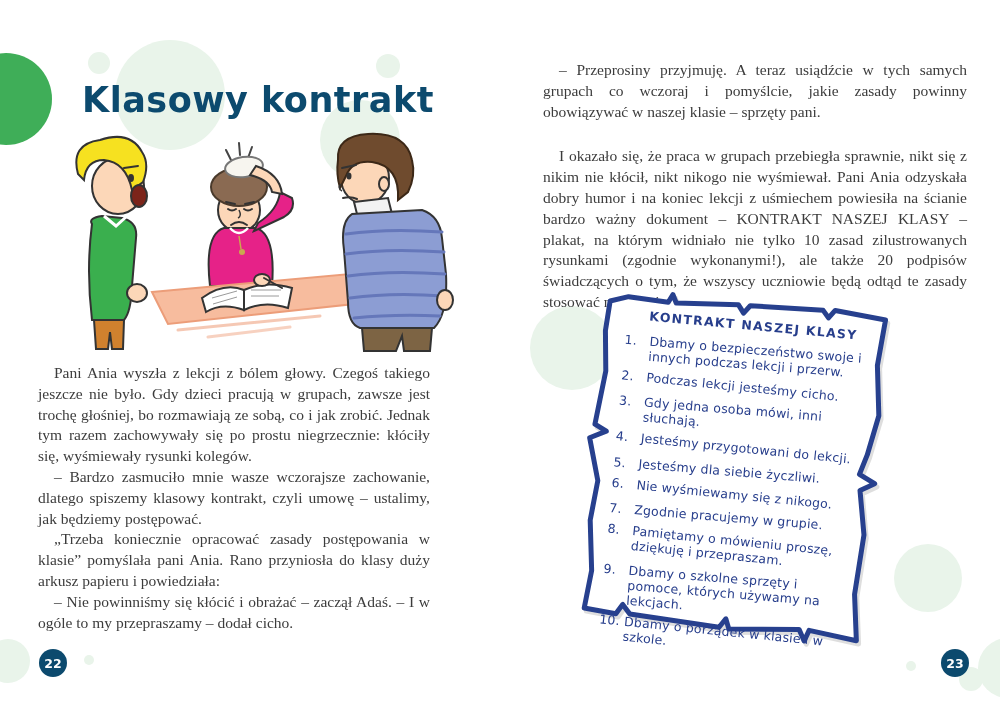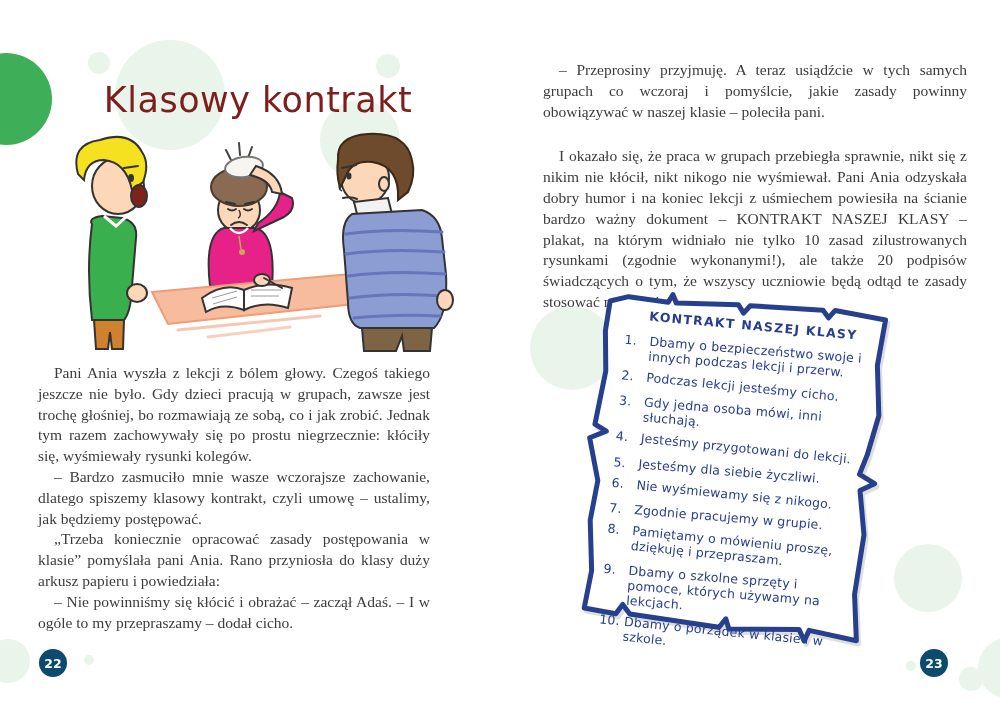--- a/index.html
+++ b/index.html
@@ -10,42 +10,42 @@
   }
   .circle{position:absolute;border-radius:50%;}
   .c-light{background:#e9f4ea;}
   .c-solid{background:#3fae58;}
 
   
   .page-title{
     position:absolute;left:58px;top:80px;width:400px;
     text-align:center;
     font-family:"DejaVu Sans", sans-serif;
-    font-weight:normal;font-size:35px;letter-spacing:0.5px;
-    color:#7f1d1d;margin:0;
+    font-weight:bold;font-size:35px;letter-spacing:0.5px;
+    color:#0c4a6e;margin:0;
   }
   .illustration{position:absolute;left:58px;top:130px;width:405px;height:222px;}
 
   .story{
     font-size:15.5px;line-height:20.8px;color:#3c3c3c;
     text-align:justify;
   }
   .story p{margin:0;text-indent:16px;}
   .story-left{position:absolute;left:38px;top:363px;width:392px;}
   .story-right{position:absolute;left:543px;top:60px;width:424px;}
   .story p.spaced{margin-top:24px;}
 
   .page-badge{
     position:absolute;width:28px;height:28px;border-radius:50%;
     background:#0c4a6e;color:#ffffff;
     font-family:"DejaVu Sans", sans-serif;font-weight:bold;font-size:12.5px;
     display:flex;align-items:center;justify-content:center;
   }
   .badge-left{left:39px;top:649px;}
-  .badge-right{left:920px;top:649px;}
+  .badge-right{left:941px;top:649px;}
 
   
   .poster{
     position:absolute;left:600px;top:280px;width:300px;height:352px;
     transform:rotate(5.2deg);transform-origin:top left;
   }
   .poster svg{position:absolute;left:0;top:0;width:100%;height:100%;}
   .poster-content{
     position:absolute;left:30px;top:24px;right:16px;
     font-family:"DejaVu Sans", sans-serif;
@@ -148,21 +148,21 @@
   <p>– Bardzo zasmuciło mnie wasze wczorajsze zachowanie, dlatego spiszemy klasowy kontrakt, czyli umowę – ustalimy, jak będziemy postępować.</p>
   <p>„Trzeba koniecznie opracować zasady postępowania w klasie” pomyślała pani Ania. Rano przyniosła do klasy duży arkusz papieru i powiedziała:</p>
   <p>– Nie powinniśmy się kłócić i obrażać – zaczął Adaś. – I w ogóle to my przepraszamy – dodał cicho.</p>
 </div>
 
 <div class="page-badge badge-left">
   <span>22</span>
 </div>
 
 <div class="story story-right">
-  <p>– Przeprosiny przyjmuję. A teraz usiądźcie w tych samych grupach co wczoraj i pomyślcie, jakie zasady powinny obowiązywać w naszej klasie – poleciła pani.</p>
+  <p>– Przeprosiny przyjmuję. A teraz usiądźcie w tych samych grupach co wczoraj i pomyślcie, jakie zasady powinny obowiązywać w naszej klasie – sprzęty pani.</p>
   <p class="spaced">I okazało się, że praca w grupach przebiegła sprawnie, nikt się z nikim nie kłócił, nikt nikogo nie wyśmiewał. Pani Ania odzyskała dobry humor i na koniec lekcji z uśmiechem powiesiła na ścianie bardzo ważny dokument – KONTRAKT NASZEJ KLASY – plakat, na którym widniało nie tylko 10 zasad zilustrowanych rysunkami (zgodnie wykonanymi!), ale także 20 podpisów świadczących o tym, że wszyscy uczniowie będą odtąd te zasady stosować na co dzień.</p>
 </div>
 
 <div class="poster">
   <svg viewBox="0 0 300 352">
     <g transform="translate(2.5,3)" stroke="#c2c2c2" stroke-width="5" fill="none" opacity="0.55" stroke-linejoin="round">
       <path d="M12,20 L30,14 L70,16 L74,8 L78,16 L140,12 L146,20 L152,12 L225,10 L231,17 L237,9 L288,14 L284,60 L290,110 L282,150 L276,170 L292,178 L278,186 L286,230 L282,290 L288,336 L240,330 L236,341 L230,330 L160,336 L156,326 L150,335 L60,330 L52,321 L46,331 L14,328 L18,290 L12,240 L16,200 L4,158 L20,150 L8,144 L14,90 L10,50 Z"></path>
     </g>
     <path d="M12,20 L30,14 L70,16 L74,8 L78,16 L140,12 L146,20 L152,12 L225,10 L231,17 L237,9 L288,14 L284,60 L290,110 L282,150 L276,170 L292,178 L278,186 L286,230 L282,290 L288,336 L240,330 L236,341 L230,330 L160,336 L156,326 L150,335 L60,330 L52,321 L46,331 L14,328 L18,290 L12,240 L16,200 L4,158 L20,150 L8,144 L14,90 L10,50 Z" fill="#ffffff" stroke="#27408e" stroke-width="5" stroke-linejoin="round"></path>
   </svg>

